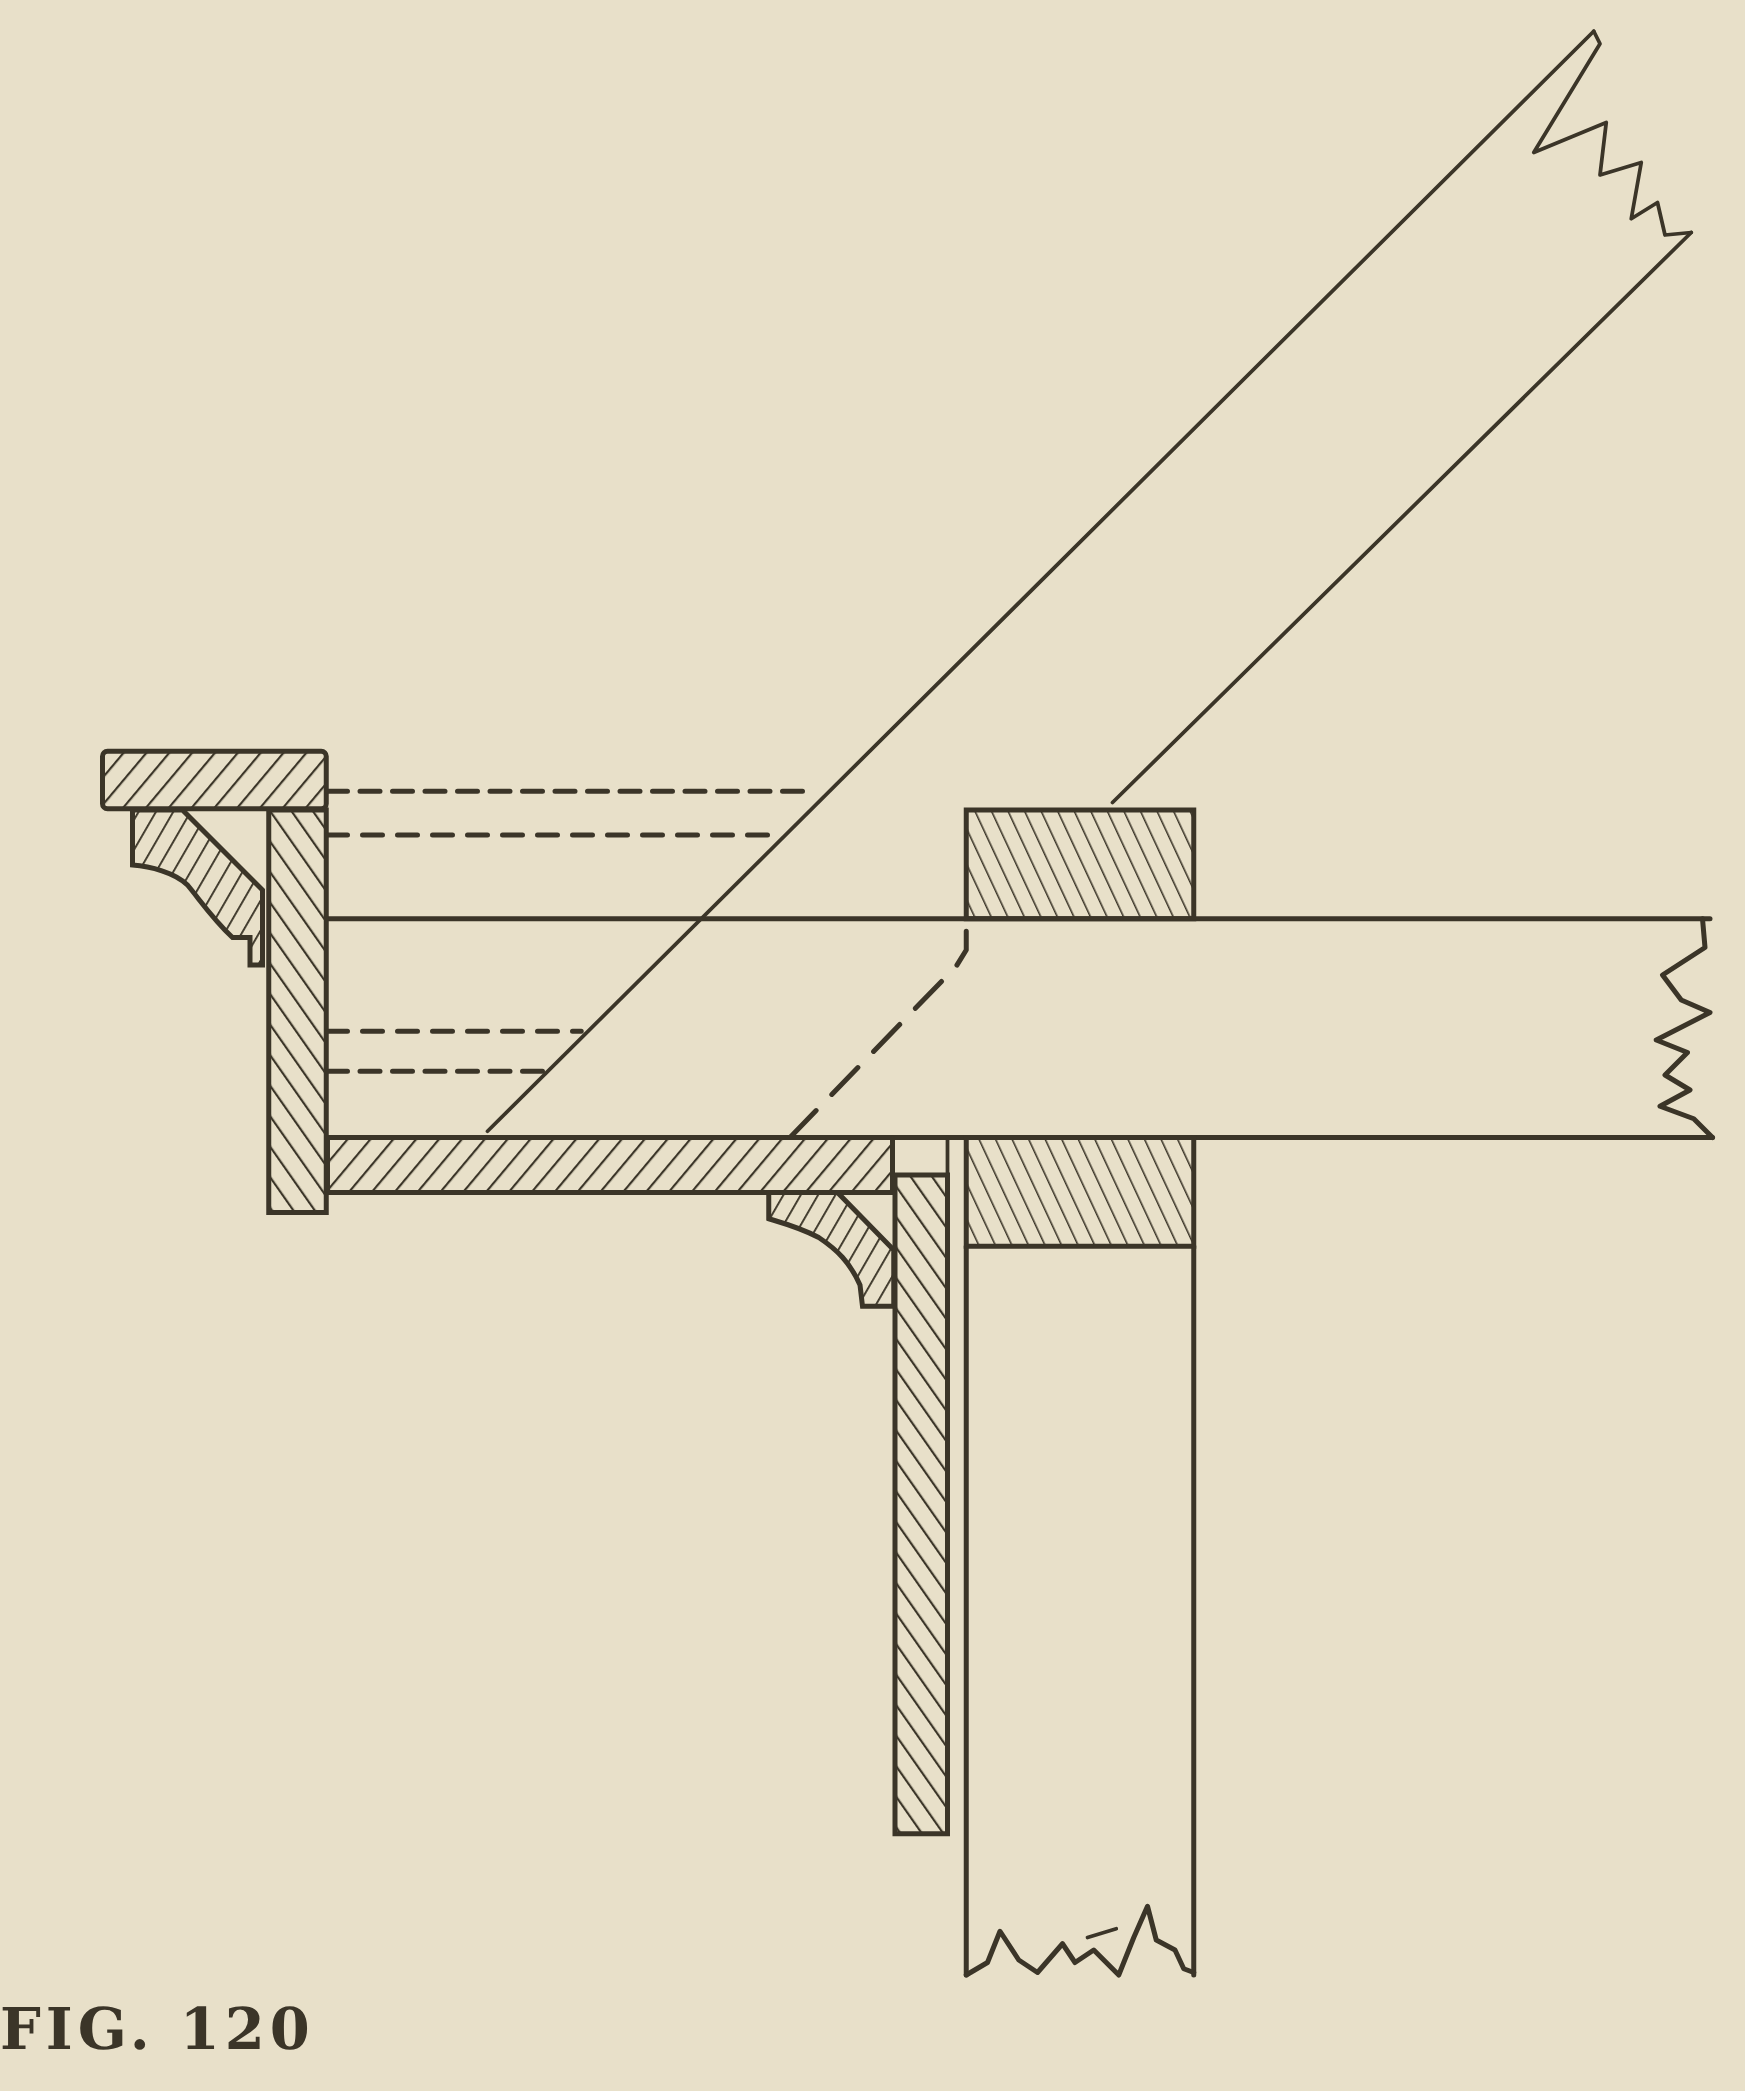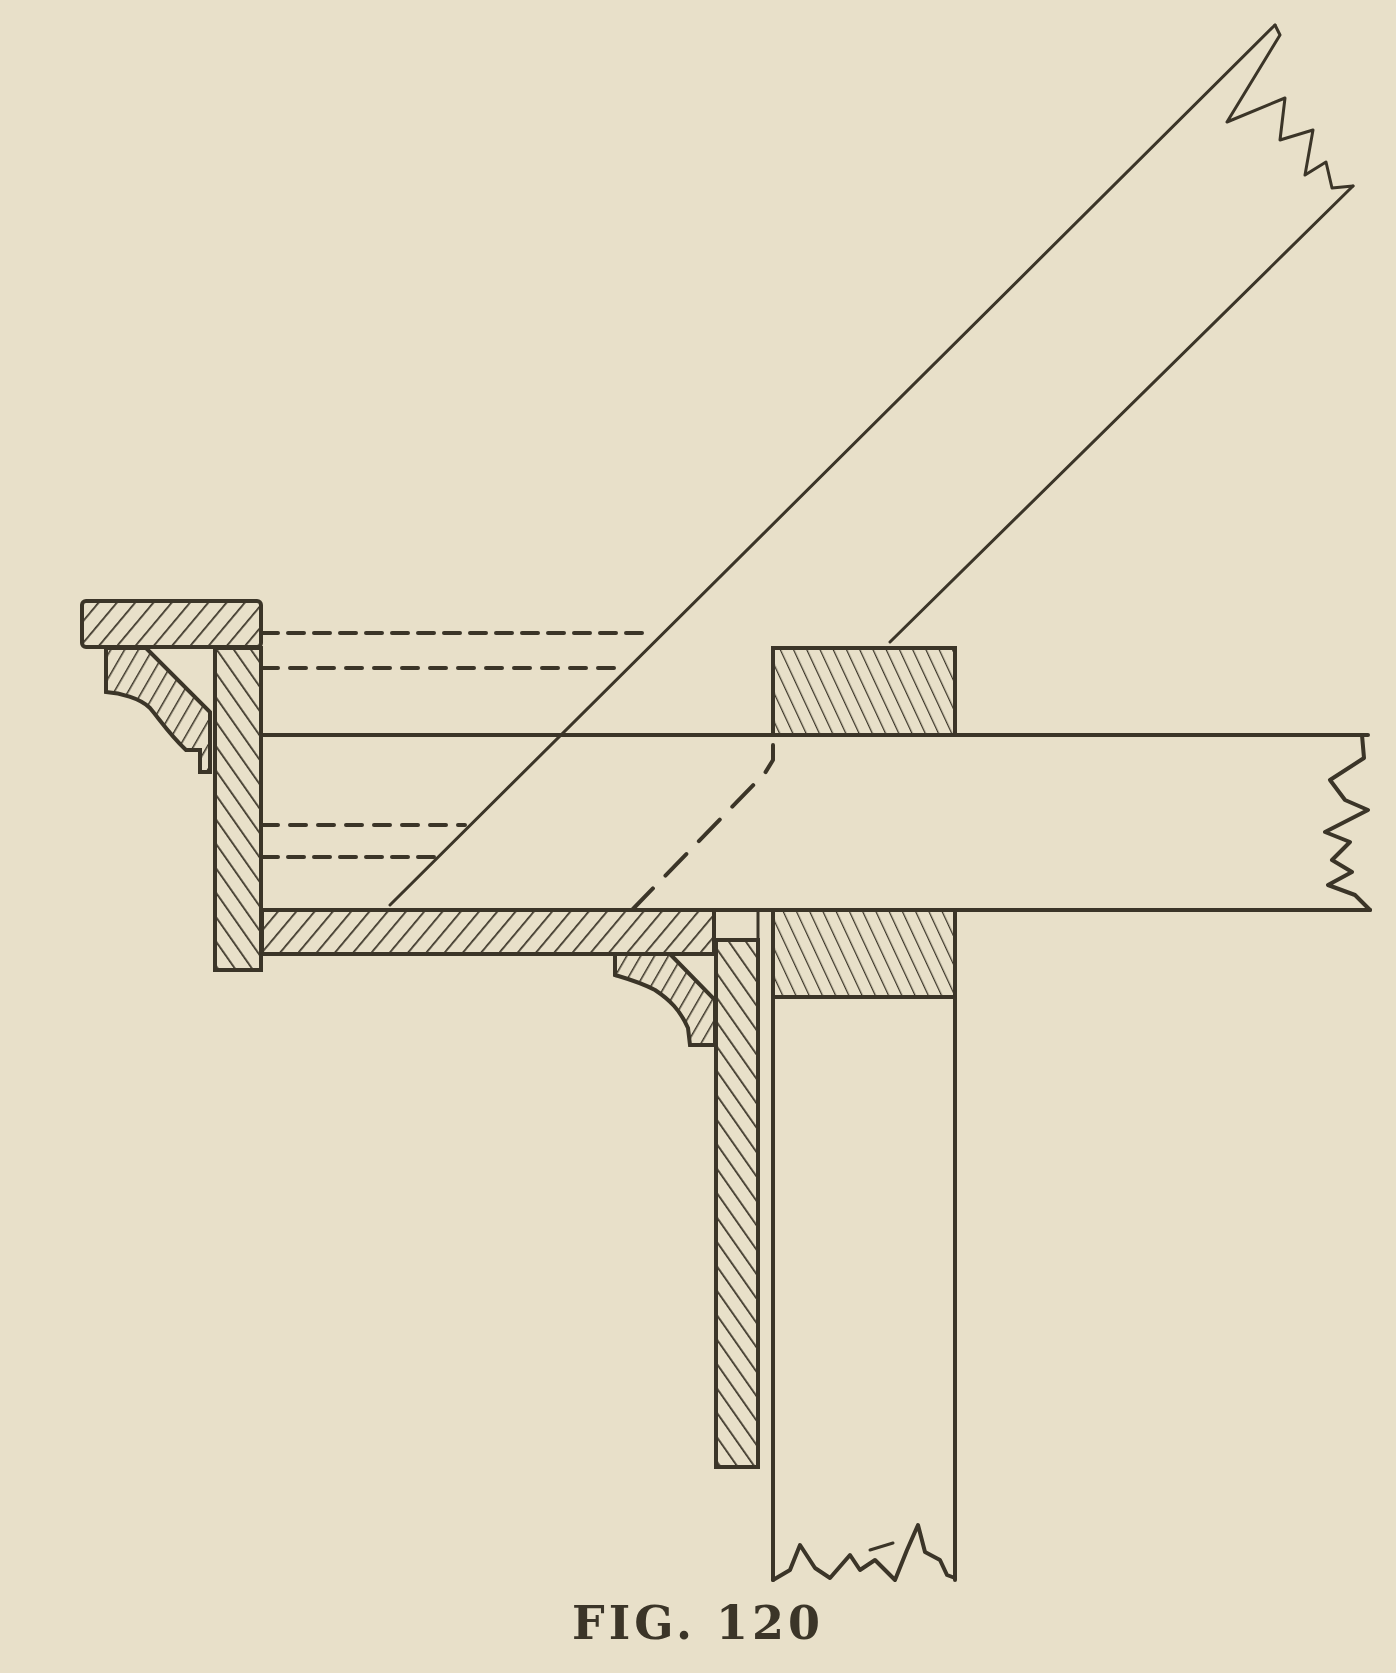--- a/index.html
+++ b/index.html
@@ -10,21 +10,20 @@
       overflow: hidden;
     }
     #figure {
       position: absolute; left: 0; top: 0;
       width: 1396px; height: 1673px;
     }
     .caption {
       position: absolute;
       left: 0; width: 1396px;
       top: 1596px;
-      text-align: center;
       font-family: "DejaVu Serif", "Liberation Serif", serif;
       font-weight: bold;
       font-size: 46px;
       letter-spacing: 4px;
       color: #3b3528;
     }
     .ink { stroke: #3b3528; fill: none; stroke-linecap: round; stroke-linejoin: round; }
     .thick { stroke-width: 4; }
     .med { stroke-width: 3; }
   </style>

